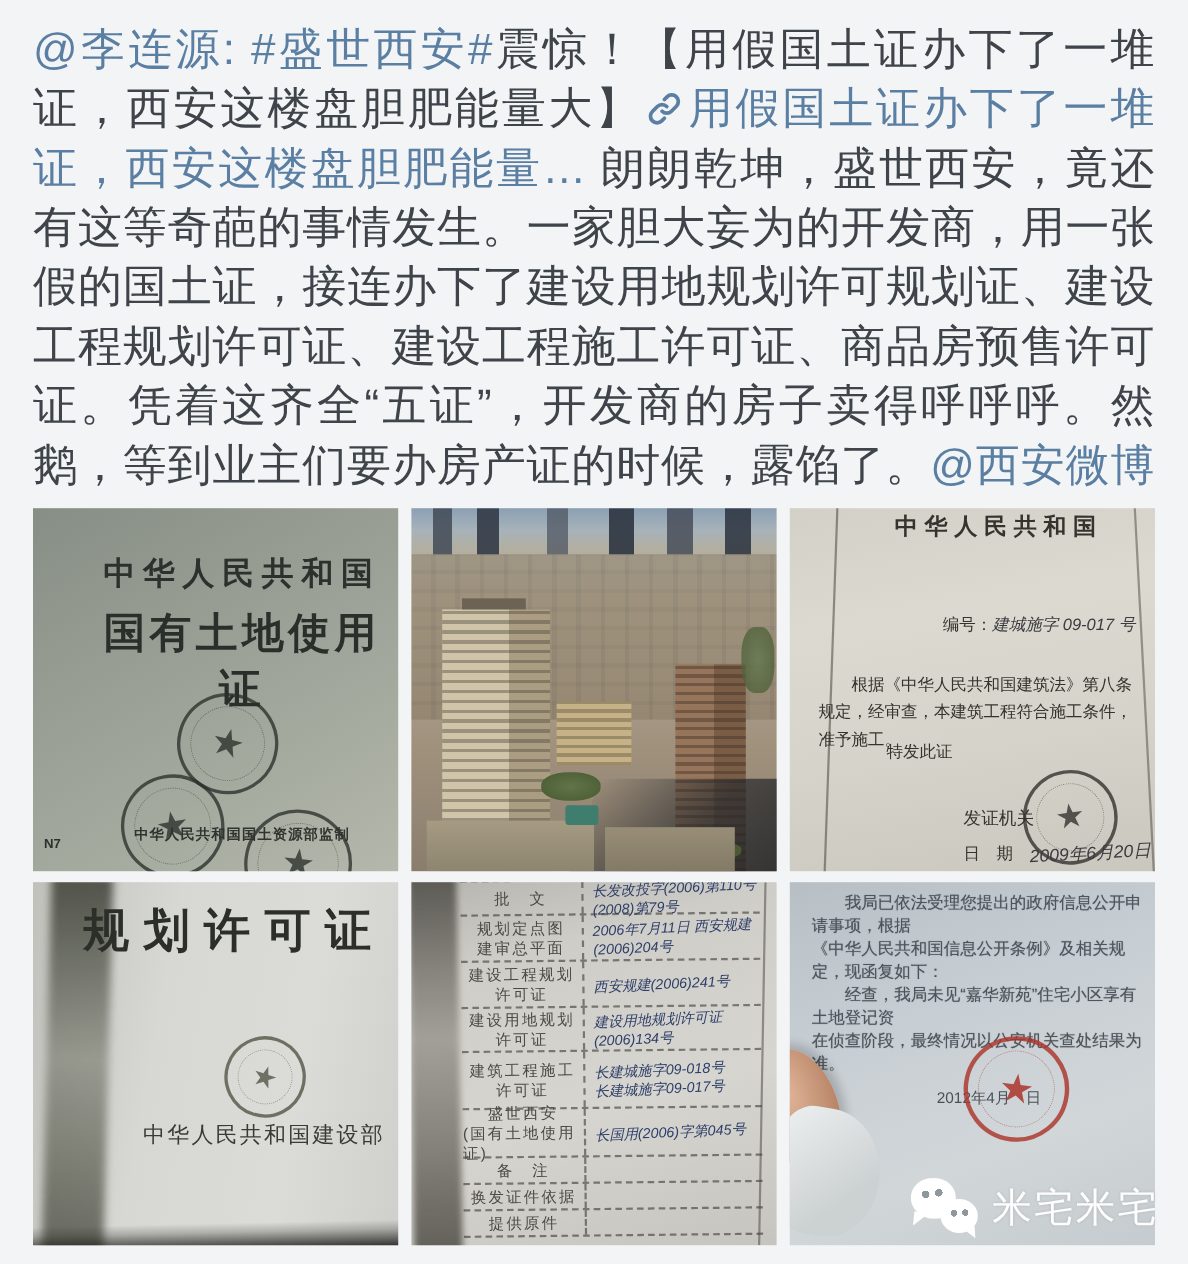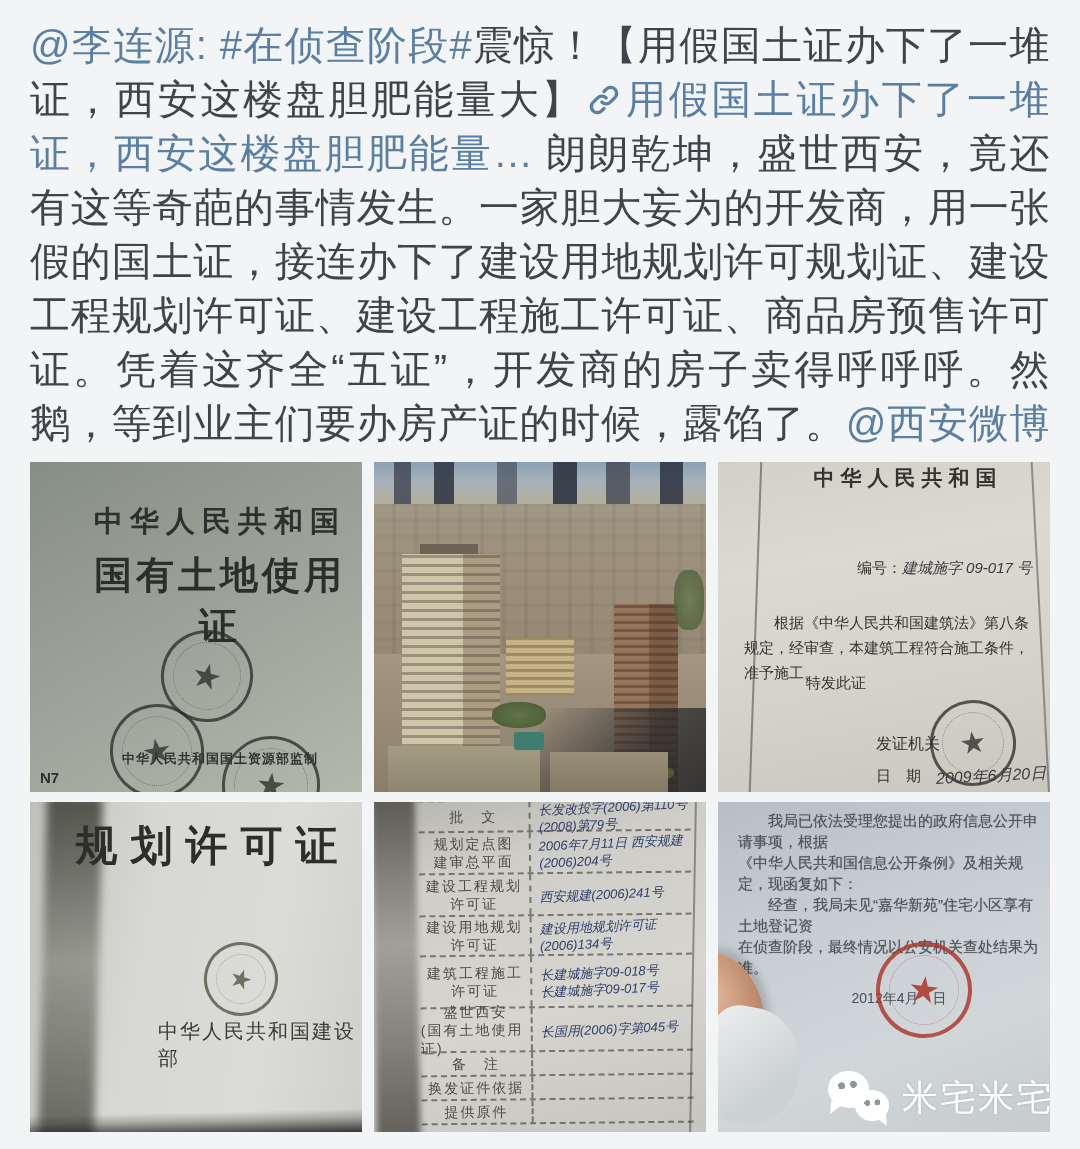--- a/index.html
+++ b/index.html
@@ -46,21 +46,21 @@
   
   .land { background: linear-gradient(150deg,#878e85 0%,#979d93 35%,#a6aba0 70%,#b3b7ac 100%); }
   .land .t1 { top: 40px; font-size: 29px; font-weight: 700; color:#2d312d; letter-spacing: 7px; }
   .land .t2 { top: 88px; font-size: 38px; font-weight: 700; color:#2b2f2b; letter-spacing: 4px; }
   .land .stamp { border: 3px solid rgba(42,48,42,.78); color: rgba(42,48,42,.78); }
   .land .s1 { left:131px; top:168px; width:92px; height:92px; transform: rotate(14deg); }
   .land .s2 { left:80px;  top:242px; width:94px; height:94px; transform: rotate(-10deg); }
   .land .s3 { left:192px; top:274px; width:98px; height:98px; transform: rotate(6deg); }
   .land .star { font-size: 34px; line-height:1; }
   .land .footer { top: 288px; font-size: 13px; font-weight:700; color:#30342f; letter-spacing:1px; }
-  .land .corner { left: 10px; bottom: 6px; font-size: 15px; font-weight:700; color:#2d312d; }
+  .land .corner { left: 10px; bottom: 18px; font-size: 12px; font-weight:700; color:#2d312d; }
 
   
   .photo { background: linear-gradient(180deg,#8ba0b3 0%,#a7b2ba 6%,#b2afa1 11%,#b2a894 24%,#aa9e8a 46%,#a0917d 66%,#948674 86%,#8a7d6b 100%); }
   .photo .skyline { top:0; left:0; right:0; height:42px;
     background: linear-gradient(90deg, transparent 0 6%, rgba(66,74,86,.85) 6% 11%, transparent 11% 18%, rgba(50,58,70,.9) 18% 24%, transparent 24% 37%, rgba(78,86,98,.75) 37% 43%, transparent 43% 54%, rgba(45,53,65,.9) 54% 61%, transparent 61% 70%, rgba(66,72,84,.8) 70% 77%, transparent 77% 86%, rgba(42,50,62,.85) 86% 93%, transparent 93%); }
   .photo .blocks { top:42px; left:0; right:0; height:150px; opacity:.55;
     background:
       repeating-linear-gradient(90deg, rgba(118,102,82,.45) 0 18px, rgba(88,78,64,.45) 18px 22px),
       repeating-linear-gradient(0deg, rgba(142,126,100,.4) 0 13px, rgba(98,88,72,.4) 13px 17px); }
   .photo .tower1 { left:28px; top:92px; width:98px; height:238px;
@@ -98,21 +98,21 @@
   .constr .date .hand { color:#3a3a40; transform:rotate(-3deg); display:inline-block; font-size:16px; }
 
   
   .plan { background: linear-gradient(100deg,#c0c1bb 0%,#d7d8d4 35%,#dbdcd8 70%,#cfd0cc 100%); color:#2c2e29; }
   .plan .grunge { left:12px; top:-6px; width:56px; height:112%;
     background: linear-gradient(180deg, rgba(50,52,42,.8), rgba(86,88,72,.45) 45%, rgba(56,58,46,.75));
     filter: blur(4px); transform: rotate(1.5deg); }
   .plan .title { top:16px; padding-left:34px; font-size:42px; font-weight:700; letter-spacing:13px; }
   .plan .stamp { left:174px; top:140px; width:74px; height:74px; border:3px solid rgba(66,70,52,.72); color:rgba(66,70,52,.72); transform:rotate(18deg); }
   .plan .star { font-size:26px; line-height:1; }
-  .plan .agency { top:216px; left:100px; position:absolute; font-size:20px; letter-spacing:2px; color:#3a3c34;margin-left:28px; }
+  .plan .agency { top:216px; left:100px; position:absolute; font-size:20px; letter-spacing:2px; color:#3a3c34; }
   .plan .edge { left:-8px; bottom:-4px; width:110%; height:24px; transform:rotate(-1.2deg);
     background: linear-gradient(180deg, transparent, rgba(40,40,36,.25) 35%, rgba(26,26,24,.88)); }
 
   
   .form { background: linear-gradient(165deg,#b6b4ae 0%,#cfcdc7 22%,#d7d5cf 60%,#c6c4be 100%); }
   .form .smudge { left:0; top:-6px; width:44px; height:112%;
     background: linear-gradient(180deg, rgba(54,52,46,.7), rgba(90,88,78,.4) 40%, rgba(50,48,42,.75));
     filter: blur(3px); transform: rotate(-1deg); }
   .form .redge { right:12px; top:0; width:2px; height:100%; background:rgba(66,64,56,.5); transform:rotate(1deg); }
   .ftable { position:absolute; left:46px; top:-14px; right:14px; transform:rotate(-0.6deg); }
@@ -159,21 +159,21 @@
     clip-path: polygon(10% 0, 90% 30%, 0 100%); }
   .wc-b2 { left:27px; top:19px; width:34px; height:31px; border-radius:50%;
     background-image: radial-gradient(circle 3px at 36% 42%, #8d979c 97%, transparent),
                       radial-gradient(circle 3px at 66% 40%, #8d979c 97%, transparent); }
   .wc-b2::after { content:""; position:absolute; right:2px; bottom:-5px; width:12px; height:12px; background:#fff;
     clip-path: polygon(90% 0, 10% 30%, 100% 100%); }
 </style>
 </head>
 <body>
 
-<p class="post-text"><span class="blue">@李连源: </span><span class="blue">#在侦查阶段#</span><span>震惊！【用假国土证办下了一堆证，西安这楼盘胆肥能量大】</span><span class="blue link-icon"><svg viewBox="0 0 24 24" fill="none" stroke="#5b7fa3" stroke-width="2.4" stroke-linecap="round">
+<p class="post-text"><span class="blue">@李连源: </span><span class="blue">#盛世西安#</span><span>震惊！【用假国土证办下了一堆证，西安这楼盘胆肥能量大】</span><span class="blue link-icon"><svg viewBox="0 0 24 24" fill="none" stroke="#5b7fa3" stroke-width="2.4" stroke-linecap="round">
         <path d="M10.5 13.5a4.2 4.2 0 0 0 6 0l3.2-3.2a4.24 4.24 0 1 0-6-6L12 6"></path>
         <path d="M13.5 10.5a4.2 4.2 0 0 0-6 0l-3.2 3.2a4.24 4.24 0 1 0 6 6L12 18"></path>
       </svg></span><span class="blue">用假国土证办下了一堆证，西安这楼盘胆肥能量…</span><span> 朗朗乾坤，盛世西安，竟还有这等奇葩的事情发生。一家胆大妄为的开发商，用一张假的国土证，接连办下了建设用地规划许可规划证、建设工程规划许可证、建设工程施工许可证、商品房预售许可证。凭着这齐全“五证”，开发商的房子卖得呼呼呼。然鹅，等到业主们要办房产证的时候，露馅了。</span><span class="blue">@西安微博房产</span></p>
 
 <div class="grid">
 
   <div class="cell land">
     <div class="abs ctr t1">中华人民共和国</div>
     <div class="abs ctr t2">国有土地使用证</div>
     <div class="stamp s1">

